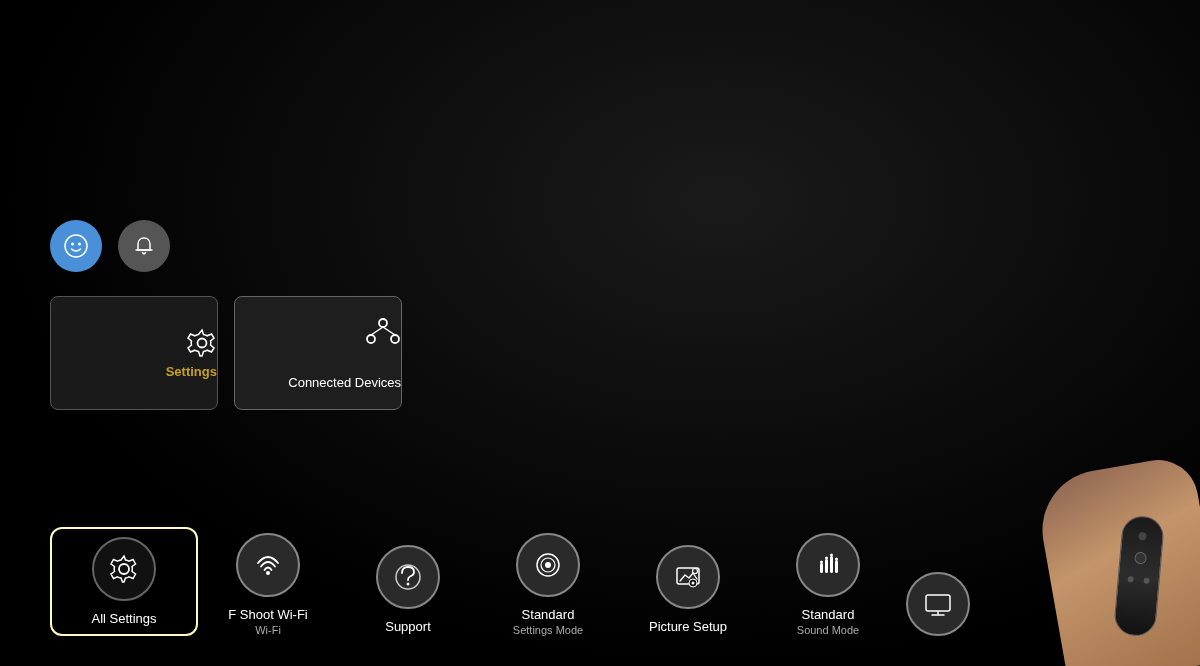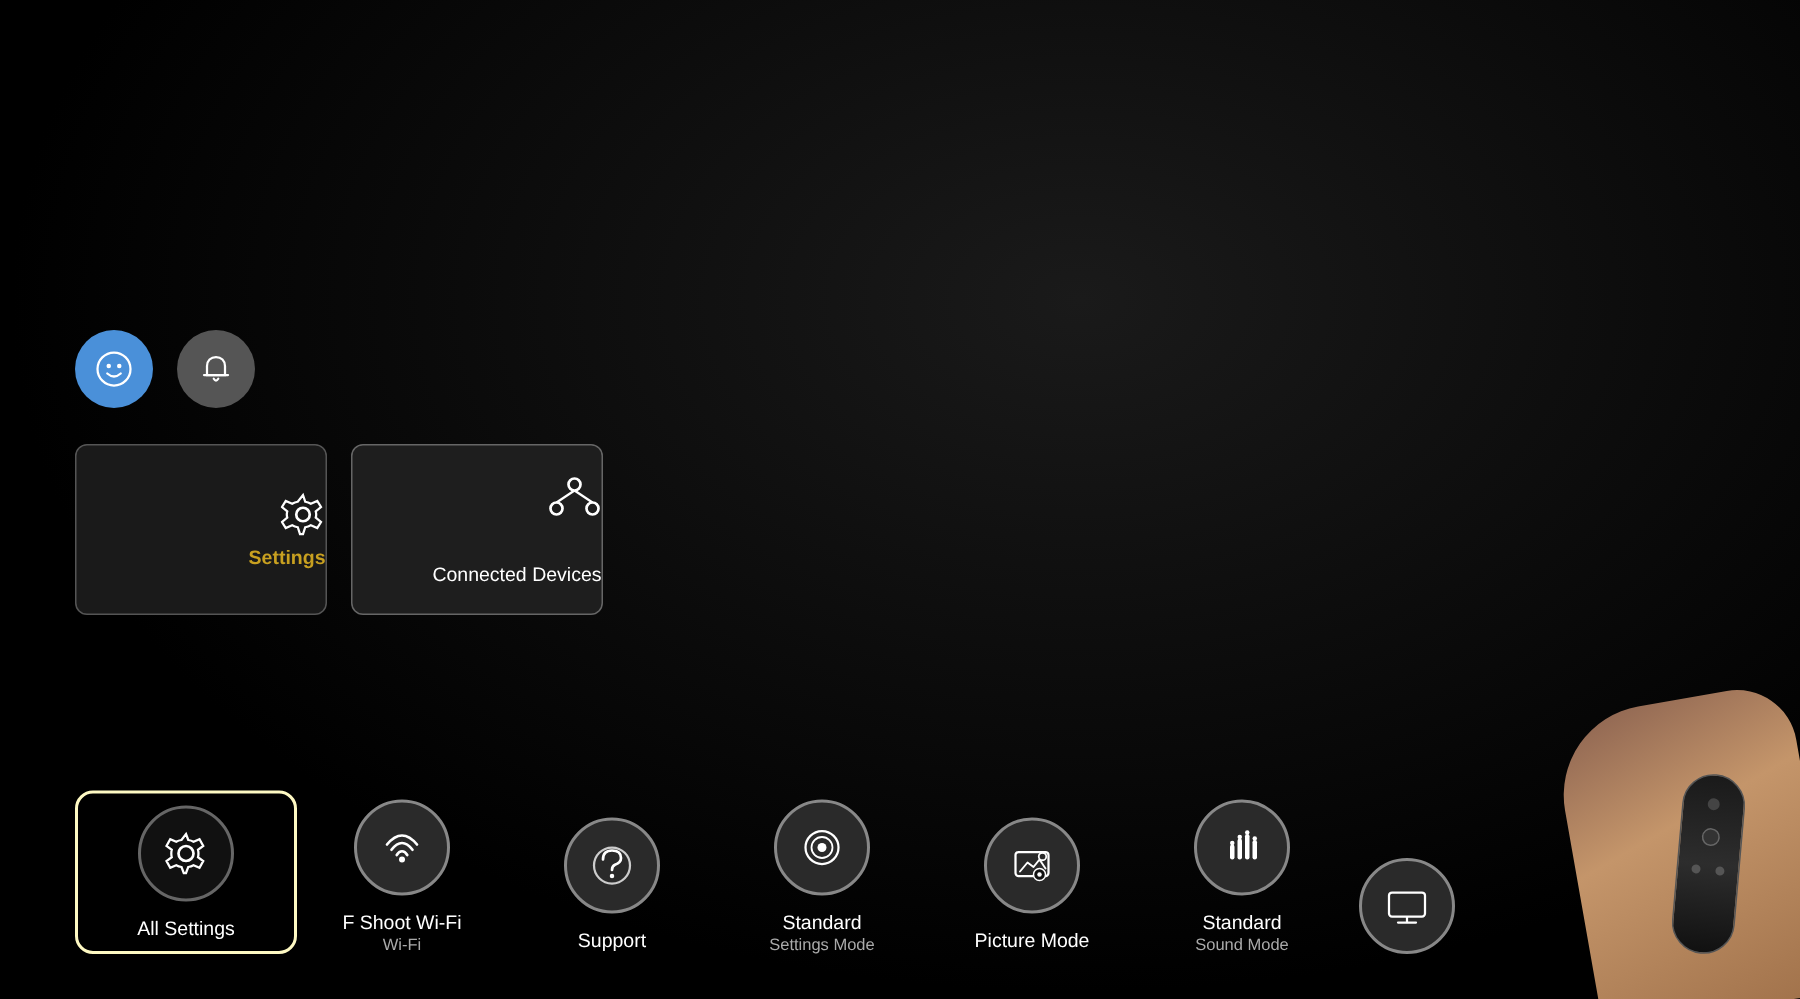--- a/index.html
+++ b/index.html
@@ -285,21 +285,21 @@
     <div class="quick-icon-circle filled">
       <svg width="32" height="32" viewBox="0 0 32 32" fill="none">
         <rect x="5" y="7" width="22" height="16" rx="2" stroke="white" stroke-width="1.5" fill="none"></rect>
         <path d="M8 20 L13 14 L17 17 L21 12 L25 18" stroke="white" stroke-width="1.3" fill="none" stroke-linecap="round" stroke-linejoin="round"></path>
         <circle cx="23" cy="10" r="2.5" stroke="white" stroke-width="1.2" fill="none"></circle>
 
         <circle cx="21" cy="22" r="4" fill="#111" stroke="white" stroke-width="1"></circle>
         <circle cx="21" cy="22" r="1.5" fill="white"></circle>
       </svg>
     </div>
-    <span class="quick-item-label">Picture Mode</span>
+    <span class="quick-item-label">Picture Setup</span>
   </div>
 
   <div class="quick-item">
     <div class="quick-icon-circle filled">
       <svg width="32" height="32" viewBox="0 0 32 32" fill="none">
 
         <rect x="8" y="14" width="3" height="10" rx="1.5" fill="white"></rect>
         <rect x="13" y="10" width="3" height="14" rx="1.5" fill="white"></rect>
         <rect x="18" y="7" width="3" height="17" rx="1.5" fill="white"></rect>
         <rect x="23" y="11" width="3" height="13" rx="1.5" fill="white"></rect>

